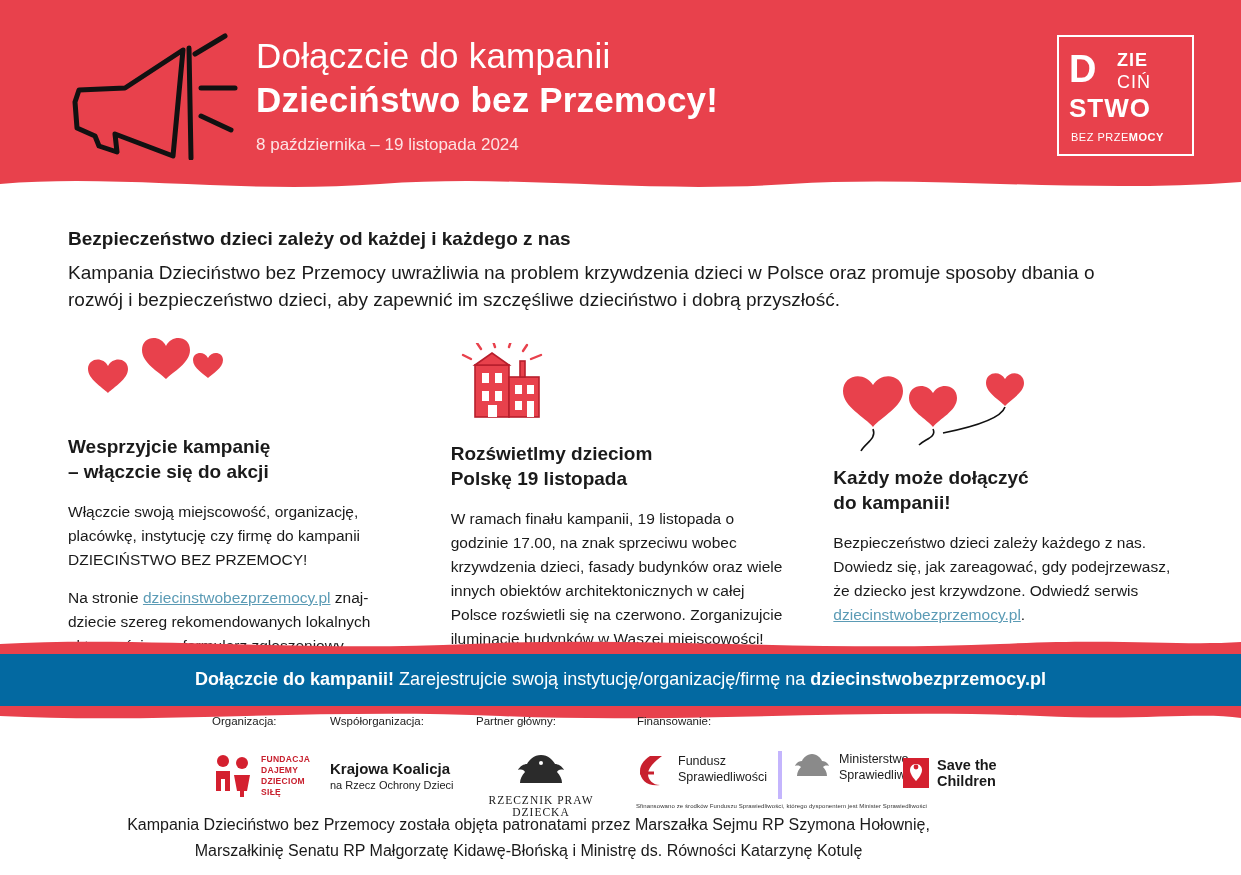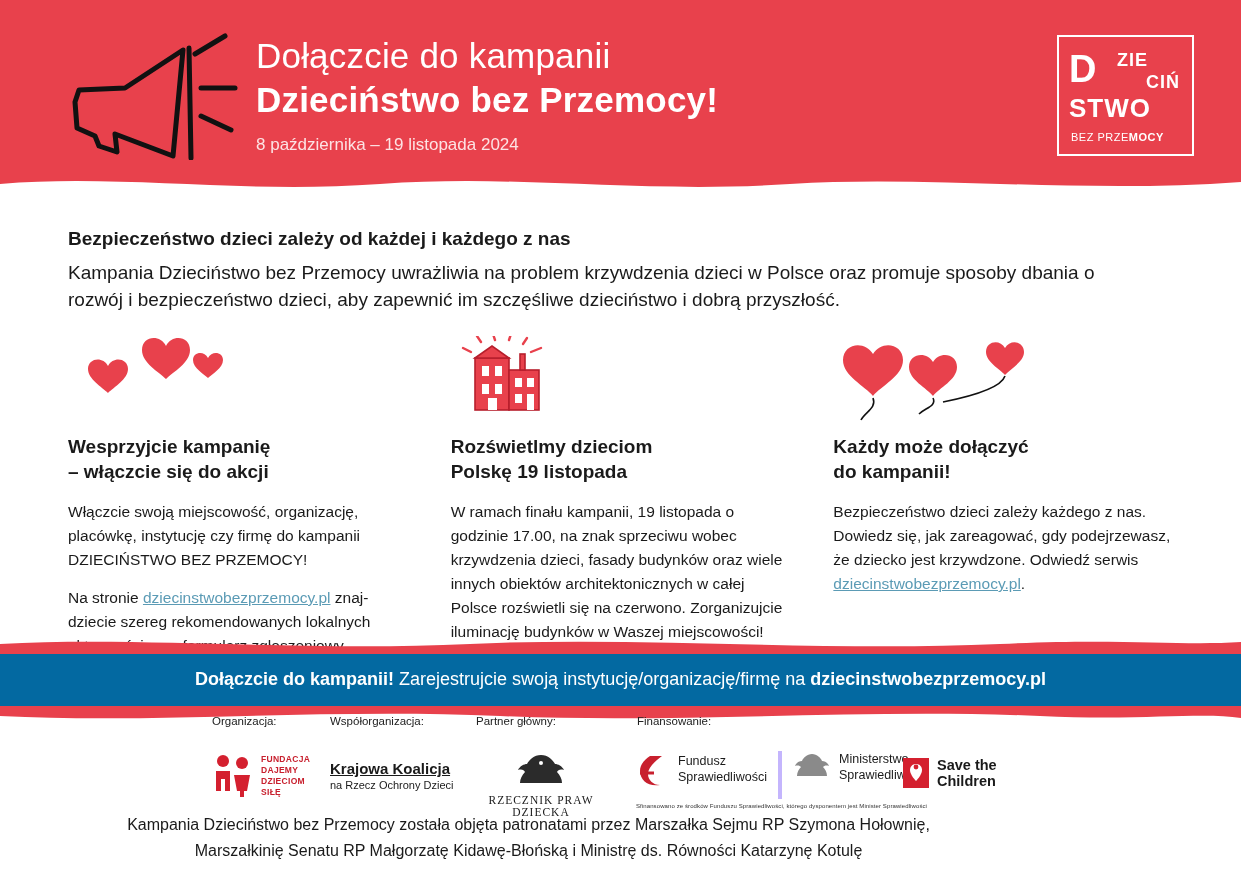--- a/index.html
+++ b/index.html
@@ -91,24 +91,23 @@
     font-size: 18px;
     font-weight: bold;
     letter-spacing: 1px;
     line-height: 19px;
   }
   .logo-cin {
     position: absolute;
     left: 58px;
     top: 36px;
     font-size: 18px;
-    font-weight: bold;
+    font-weight: normal;
     letter-spacing: 1px;
     line-height: 19px;
-    margin-left: 29px;
   }
   .logo-stwo {
     position: absolute;
     left: 10px;
     top: 58px;
     font-size: 26px;
     font-weight: bold;
     letter-spacing: 1px;
     line-height: 27px;
   }
@@ -139,20 +138,21 @@
   }
 
   
   .cols {
     position: absolute;
     top: 336px;
     left: 68px;
     width: 1105px;
     display: flex;
     gap: 0;
+    align-items: center;
   }
   .col { width: 340px; margin-right: 43px; }
   .col:last-child { margin-right: 0; }
   .col-art {
     height: 90px;
     position: relative;
   }
   .col-title {
     font-size: 19px;
     font-weight: bold;
@@ -217,21 +217,21 @@
   .lbl4 { left: 637px; top: 0; }
 
   .logo-row {
     position: relative;
     height: 82px;
     margin-top: 12px;
   }
   .fdds { position: absolute; left: 212px; top: 6px; display: flex; align-items: center; gap: 7px;}
   .fdds-text { font-size: 8.5px; font-weight: bold; line-height: 11px; color: #c8202e; letter-spacing: .3px;}
   .kkoo { position: absolute; left: 330px; top: 12px; }
-  .kkoo .t1 { font-size: 15px; font-weight: bold; line-height: 19px; text-decoration: underline; }
+  .kkoo .t1 { font-size: 15px; font-weight: bold; line-height: 19px; }
   .kkoo .t2 { font-size: 11px; line-height: 15px; }
   .rpd { position: absolute; left: 476px; top: 4px; text-align: center; width: 130px;}
   .rpd-text { font-size: 11.5px; letter-spacing: 1px; font-family: "Liberation Serif", serif; margin-top: 3px;}
   .fs { position: absolute; left: 636px; top: 6px; display: flex; align-items: flex-start; gap: 8px; }
   .fs-text { font-size: 12.5px; line-height: 16px; }
   .fs-note { position: absolute; left: 636px; top: 56px; font-size: 6px; color: #333; letter-spacing: .1px;}
   .ms { position: absolute; left: 778px; top: 4px; display: flex; align-items: flex-start; gap: 7px; border-left: 4px solid #c4b5fd; padding-left: 10px; height: 48px;}
   .ms-text { font-size: 12.5px; line-height: 16px; }
   .stc { position: absolute; left: 903px; top: 10px; display: flex; align-items: center; gap: 8px; }
   .stc-text { font-size: 14.5px; font-weight: bold; }

